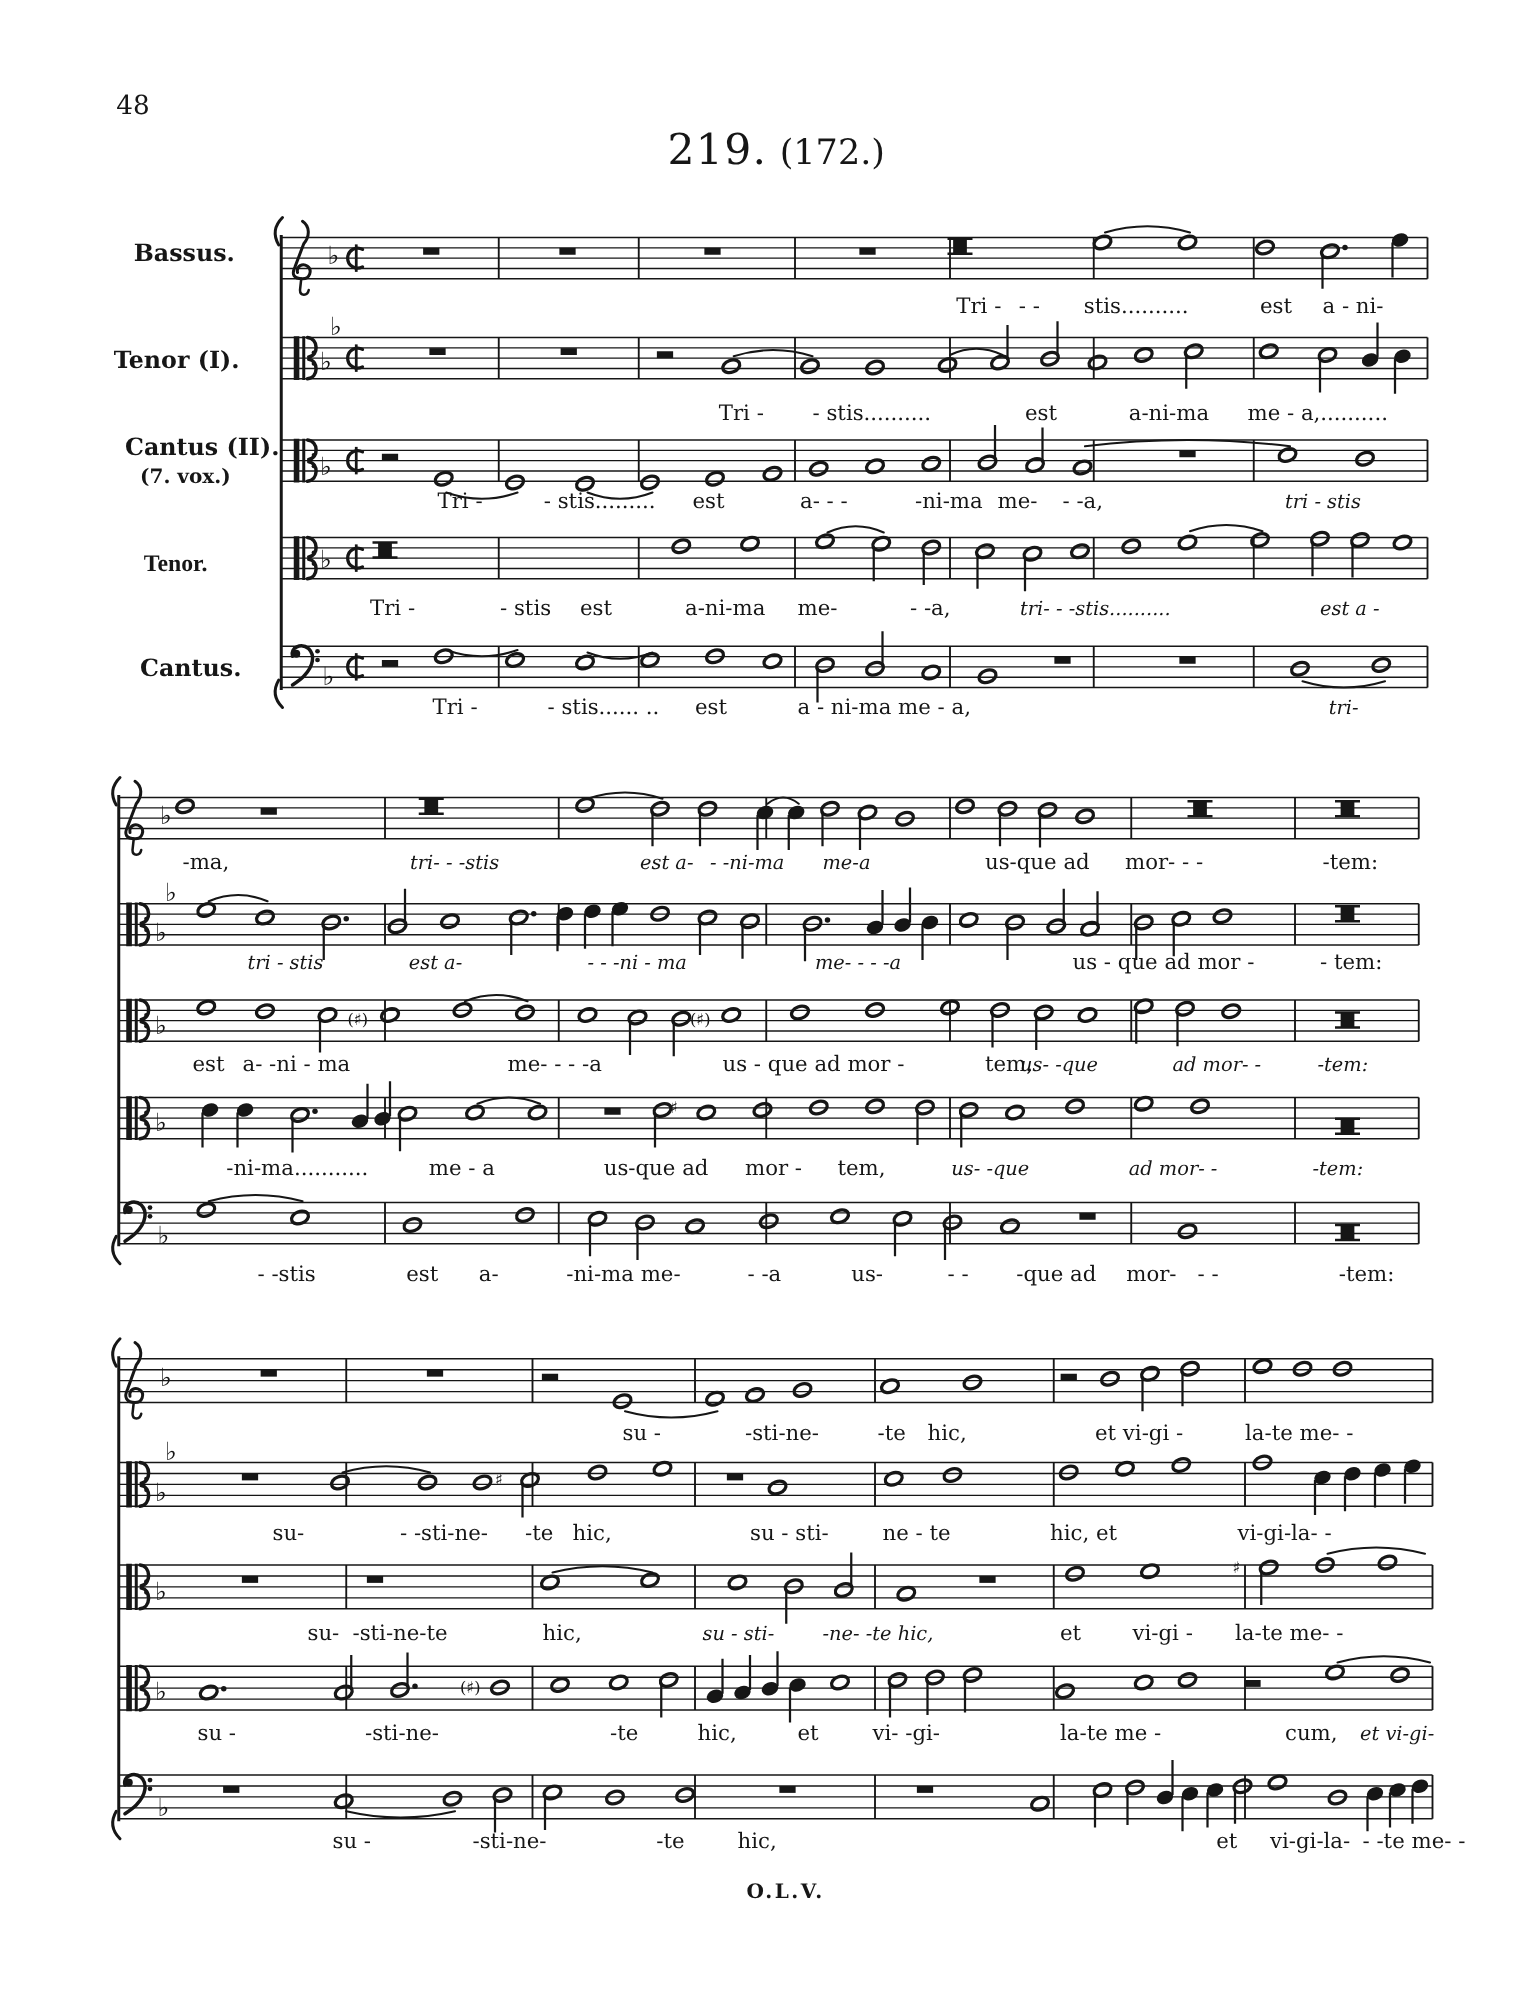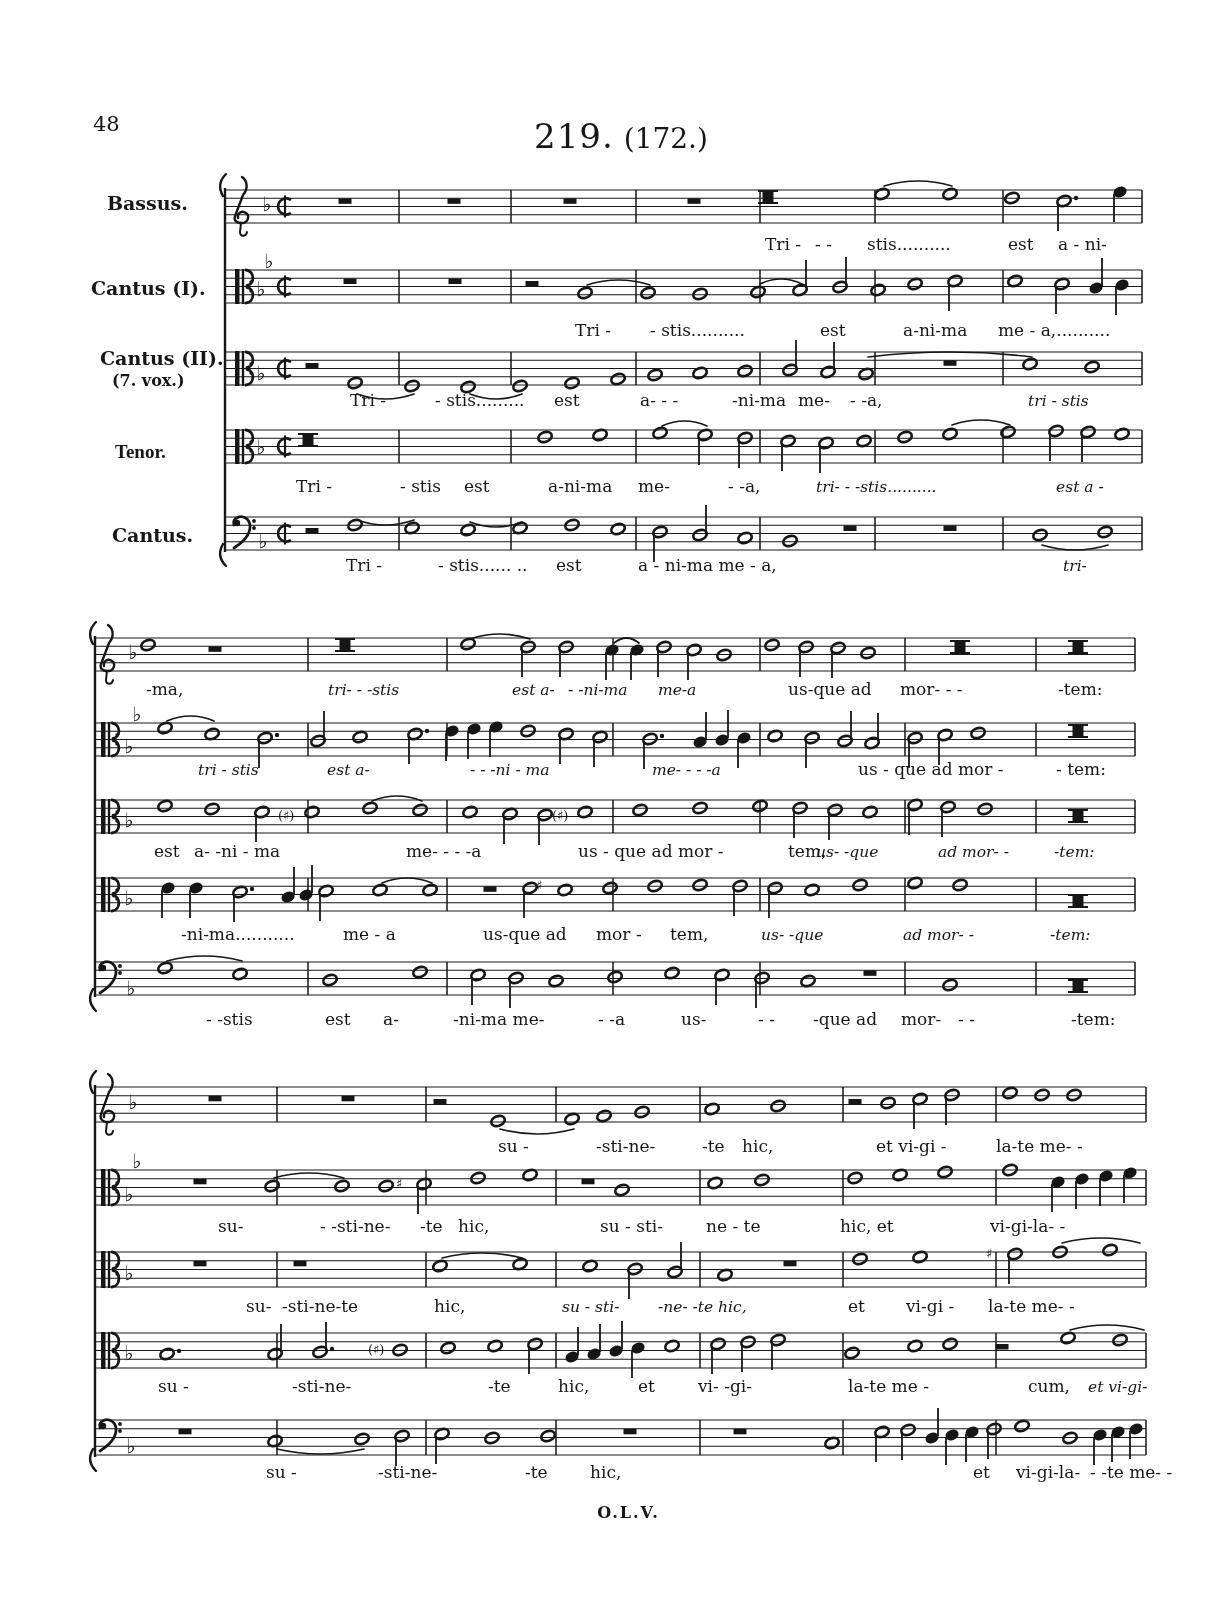--- a/index.html
+++ b/index.html
@@ -3,41 +3,41 @@
 <meta charset="utf-8">
 <style>
   * { margin:0; padding:0; box-sizing:border-box; }
   html,body { background:#e8e8e4; }
   .page {
     position:relative; width:1225px; height:1600px;
     background:#ffffff; color:#161616;
     font-family:"DejaVu Serif", serif;
     overflow:hidden; margin:0 auto;
   }
-  .pagenum { position:absolute; left:93px; top:72px; font-size:21px;margin-top:40px; }
-  .title { position:absolute; left:17px; top:116px; width:1208px; text-align:center; }
+  .pagenum { position:absolute; left:93px; top:72px; font-size:21px; }
+  .title { position:absolute; left:17px; top:100px; width:1208px; text-align:center; }
   .title .t1 { font-size:34px; letter-spacing:1px; }
   .title .t2 { font-size:28px; margin-left:10px; }
   .vlabel { position:absolute; font-weight:700; font-size:19px; white-space:nowrap; }
   .vlabel.sub { font-weight:700; font-size:16px; }
   .footer { position:absolute; left:16px; top:1503px; width:1225px; text-align:center;
             font-size:16px; letter-spacing:2px;font-weight:bold; }
   svg.score { position:absolute; left:0; top:0; }
 </style>
 </head>
 <body>
 
 <div class="page">
   <div class="pagenum">48</div>
   <div class="title">
     <span class="t1">219.</span><span class="t2">(172.)</span>
   </div>
 
   <div class="vlabel" style="left:107px; top:192px;">Bassus.</div>
-  <div class="vlabel" style="left:91px;  top:277px;">Cantus (I).</div>
+  <div class="vlabel" style="left:91px;  top:277px;">Tenor (I).</div>
   <div class="vlabel" style="left:100px; top:347px;">Cantus (II).</div>
   <div class="vlabel sub" style="left:112px; top:371px;">(7. vox.)</div>
   <div class="vlabel" style="left:115px; top:441px;font-family:Liberation Serif, serif;">Tenor.</div>
   <div class="vlabel" style="left:112px; top:524px;">Cantus.</div>
 
   <svg id="score" class="score" width="1225" height="1600" viewBox="0 0 1225 1600">
       <g>
         <line x1="225" y1="188" x2="225" y2="552" stroke="#161616" stroke-width="2.4"></line>
         <path d="M226 174 Q216 184 223 196" stroke="#161616" stroke-width="2.4" fill="none" stroke-linecap="round"></path>
         <path d="M226 566 Q216 556 223 544" stroke="#161616" stroke-width="2.4" fill="none" stroke-linecap="round"></path>

